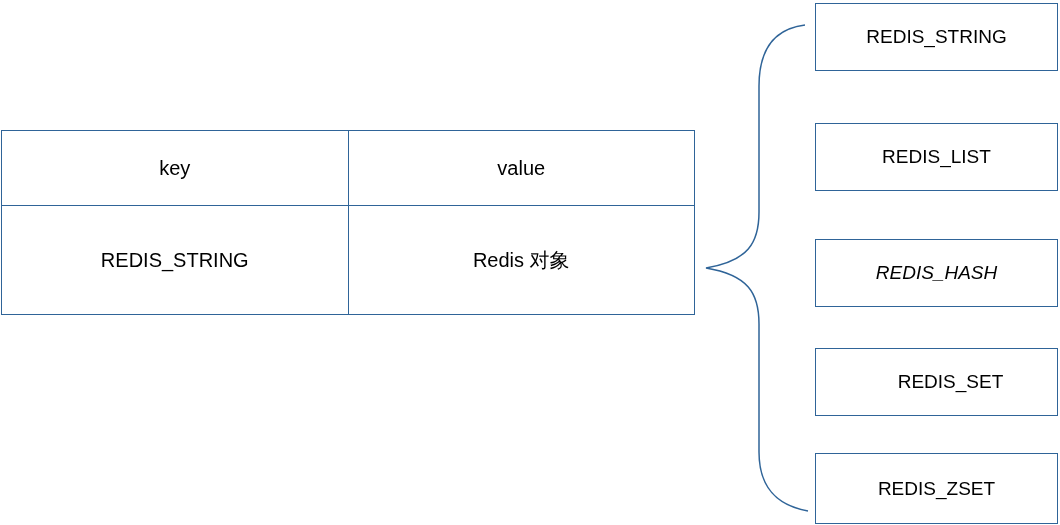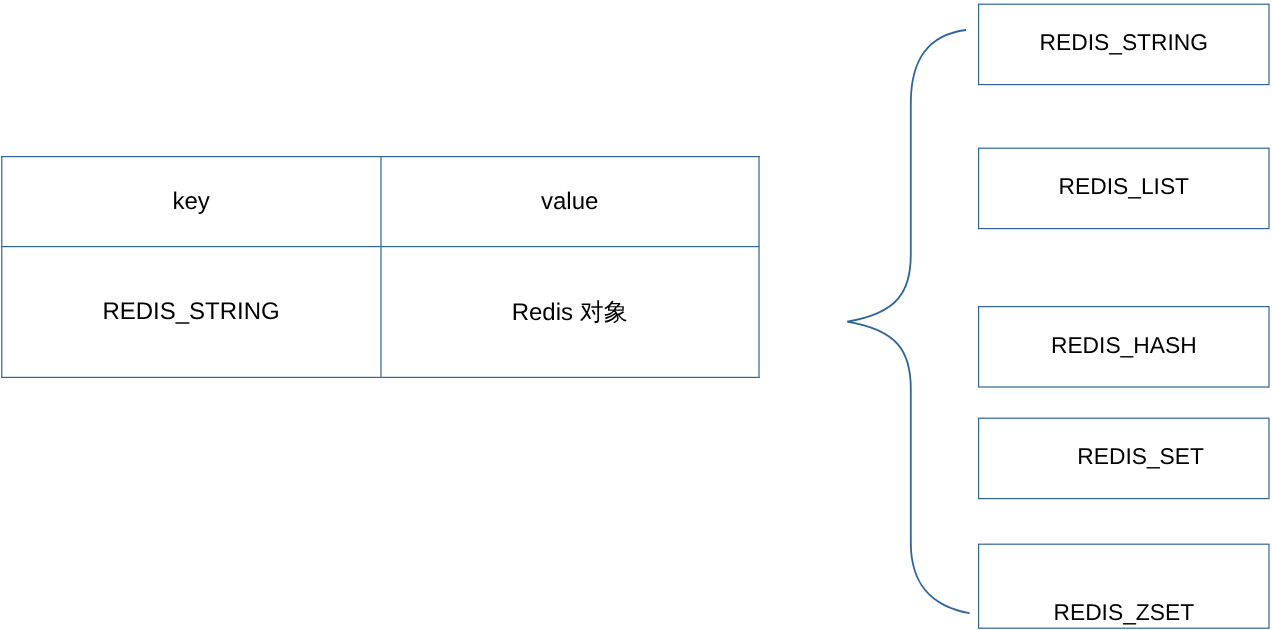--- a/index.html
+++ b/index.html
@@ -15,21 +15,21 @@
     font-family: "Liberation Sans", "DejaVu Sans", sans-serif;
     color: #000000;
     overflow: hidden;
   }
 
   
   .kv-table {
     position: absolute;
     left: 1px;
     top: 130px;
-    width: 632px;
+    width: 694px;
     height: 184px;
     border-collapse: collapse;
     table-layout: fixed;
   }
   .kv-table td {
     border: 1.5px solid #2f6498;
     text-align: center;
     vertical-align: middle;
     font-size: 20px;
     padding: 0;
@@ -57,23 +57,23 @@
     border: 1.5px solid #2f6498;
     background: #ffffff;
     display: flex;
     align-items: center;
     justify-content: center;
     font-size: 19px;
     box-sizing: border-box;
   }
   .type-box:nth-of-type(1) { top: 3px;   }
   .type-box:nth-of-type(2) { top: 123px; text-align: center; }
-  .type-box:nth-of-type(3) { top: 255px; }
+  .type-box:nth-of-type(3) { top: 239px; font-style: italic; }
   .type-box:nth-of-type(4) { top: 348px; padding-left: 28px; }
-  .type-box:nth-of-type(5) { top: 453px; height: 71px; align-items: flex-end; }
+  .type-box:nth-of-type(5) { top: 453px; height: 71px; }
 </style>
 </head>
 <body>
 
 <div class="canvas">
 
   <table class="kv-table">
     <tbody>
       <tr class="header-row">
         <td>key</td>

